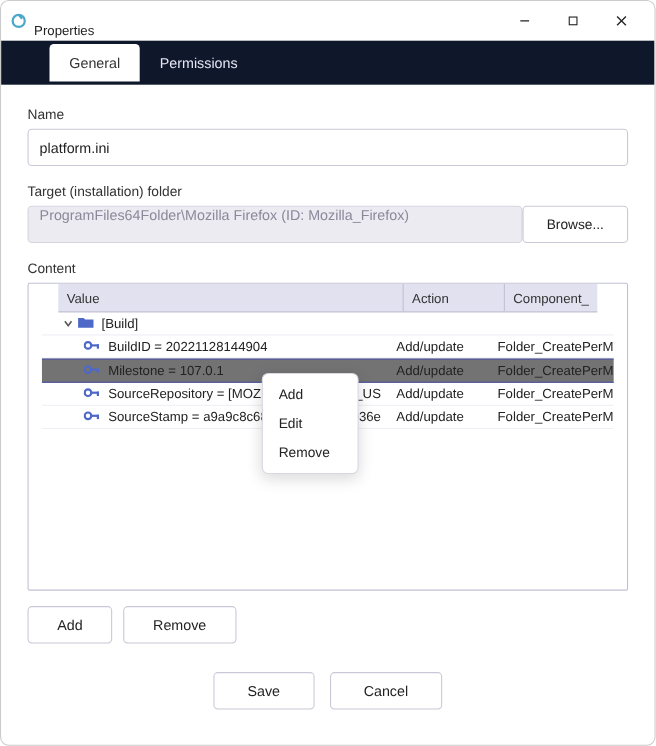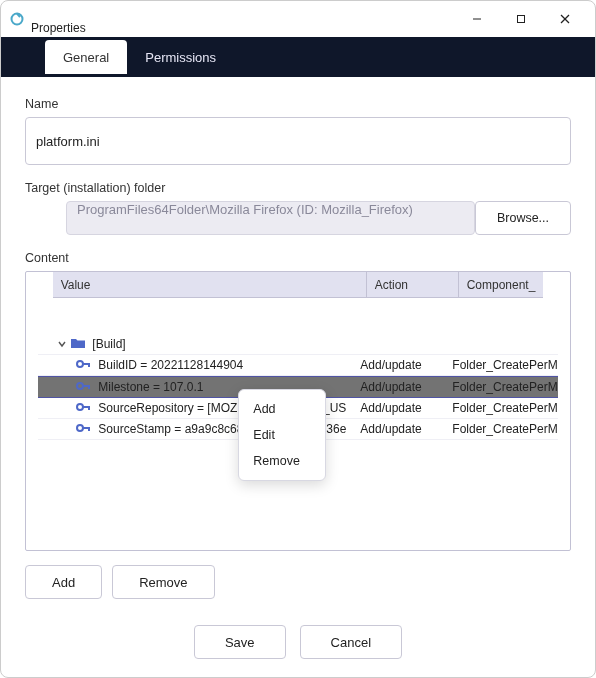--- a/index.html
+++ b/index.html
@@ -8,32 +8,32 @@
   .titlebar .app-icon { width: 16px; height: 16px; margin-right: 6px; display:flex; align-items:center; justify-content:center;}
   .titlebar .title { font-size: 12px; color: #222; flex: 1; margin-top: 17px; }
   .win-controls { display: flex; gap: 0; }
   .win-btn { width: 44px; height: 30px; display:flex; align-items:center; justify-content:center; font-size:12px; color:#222; }
   .win-btn svg { pointer-events:none; }
   .tabbar { background: #0f172a; height: 40px; display: flex; align-items: center; padding-left: 44px; }
   .tab { height: 34px; padding: 0 18px; display:flex; align-items:center; font-size:13px; color:#e6e6f5; border-top-left-radius:4px; border-top-right-radius:4px; cursor:pointer;}
   .tab.active { background:#fff; color:#333; }
   .body { padding: 4px 24px 0 24px; }
   .label { font-size:12.5px; color:#333; margin-bottom:6px; }
-  .text-input { width:100%; height:48px; border:1px solid #c9c8d6; border-radius:4px; padding:0 10px; font-size:13px; color:#222; outline:none; }
-  .row { display:flex; align-items:center;margin-left:41px; }
+  .text-input { width:100%; height:34px; border:1px solid #c9c8d6; border-radius:4px; padding:0 10px; font-size:13px; color:#222; outline:none; }
+  .row { display:flex; align-items:center; }
   .target-input { flex:1; height:34px; border:1px solid #d6d5e0; background:#ecebf2; color:#8a899a; border-radius:4px; padding:0 10px; font-size:13px; }
   .browse-btn { width:96px; height:34px; border:1px solid #c9c8d6; background:#fff; border-radius:4px; font-size:12.5px; color:#222; cursor:pointer; }
   .section { margin-top:16px; }
   .table-wrap { border:1px solid #c2c1d4; border-radius:2px; height:280px; display:flex; flex-direction:column; position:relative; background:#fff;align-items:center;}
   .thead { display:flex; background:#e1e1f0; height:26px; align-items:center; font-size:12px; color:#333; border-bottom:1px solid #c2c1d4;}
   .th { padding:0 8px; border-right:1px solid #c2c1d4; height:100%; display:flex; align-items:center;}
   .th-value { flex: 0 0 314px; }
   .th-action { flex: 0 0 92px; }
   .th-comp { flex: 1; border-right:none;}
-  .tbody { flex:1; overflow:hidden; font-size:12px; color:#222; position:relative;margin-top:36px;}
+  .tbody { flex:1; overflow:hidden; font-size:12px; color:#222; position:relative;}
   .trow { display:flex; height:21px; align-items:center; border-bottom:1px solid #efeff5;}
   .trow.selected { background:#737373; border-top:1px solid #5054a4; border-bottom:1px solid #5054a4; height:22px; }
   .td-value { flex:0 0 314px; display:flex; align-items:center; padding-left:6px; overflow:hidden; white-space:nowrap;}
   .td-action { flex:0 0 92px; padding-left:8px;}
   .td-comp { flex:1; padding-left:8px; overflow:hidden; white-space:nowrap;}
   .chevron { display:inline-flex; width:12px; justify-content:center; color:#666; margin-right:2px;}
   .folder-icon { width:16px; height:14px; margin-right:6px; display:inline-flex;}
   .key-icon { width:16px; height:14px; margin-right:6px; display:inline-flex; color:#4e68c8;}
   .indent1 { padding-left:18px; }
   .indent2 { padding-left:38px; }

